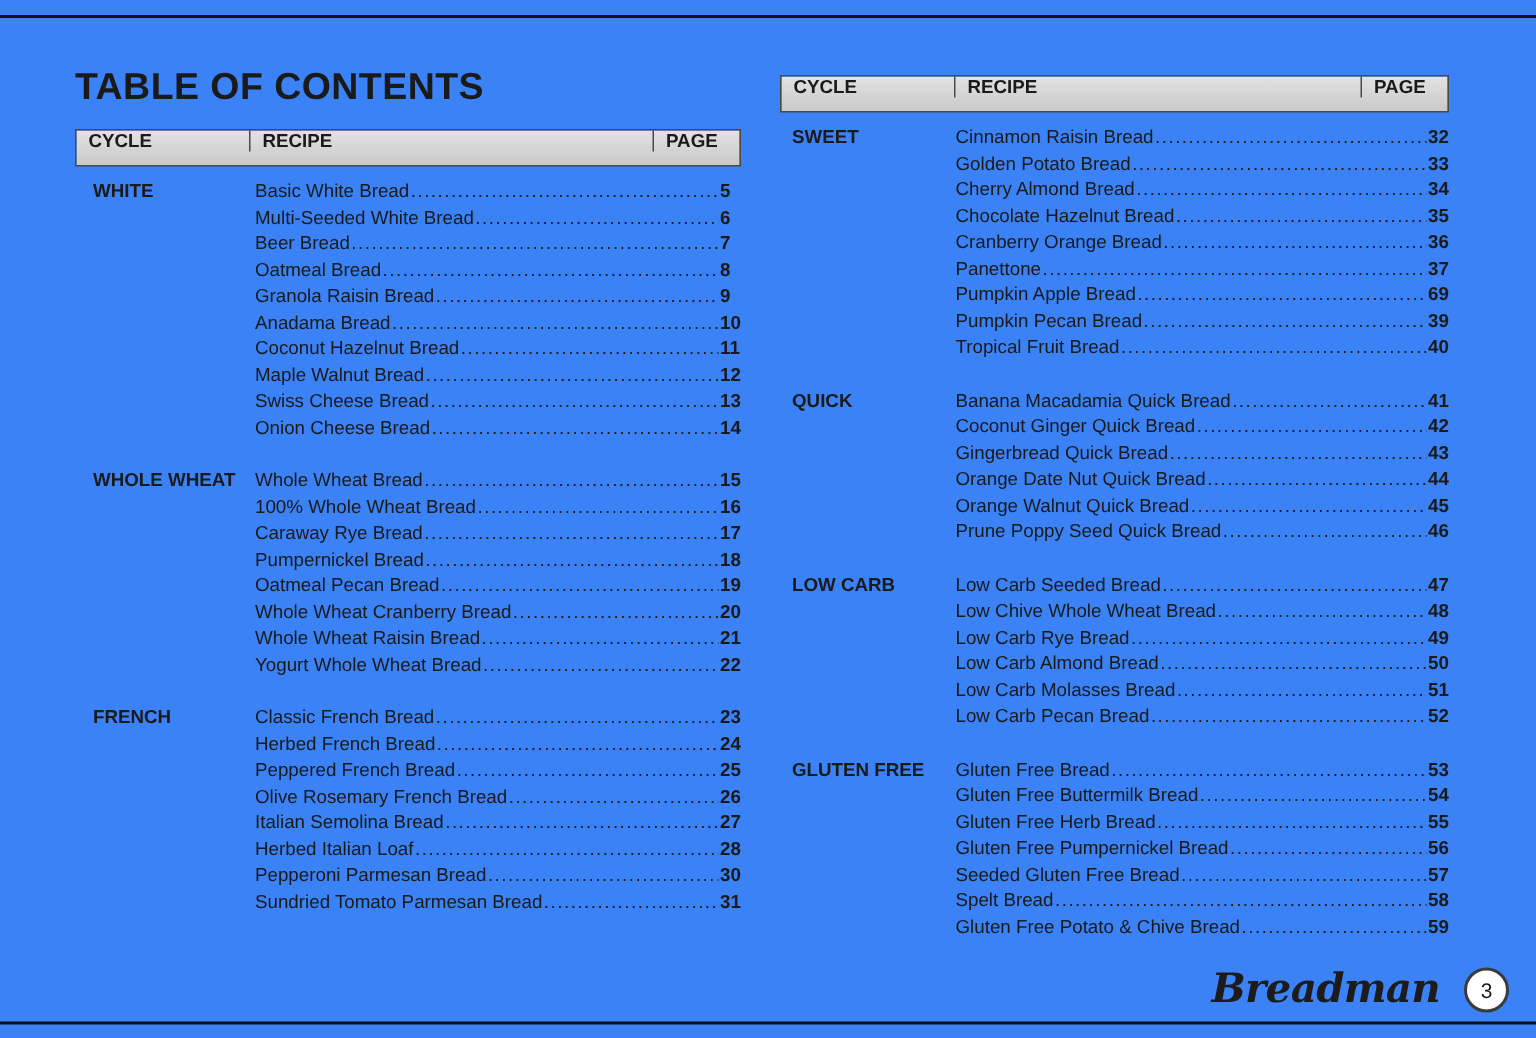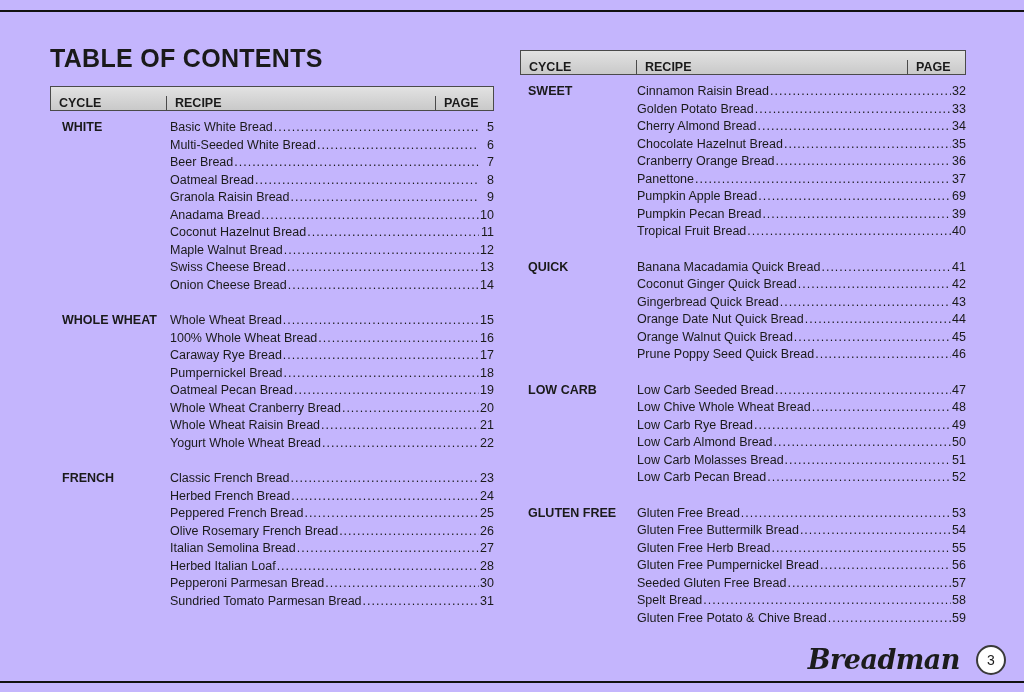--- a/index.html
+++ b/index.html
@@ -1,38 +1,38 @@
 <!DOCTYPE html>
 <html><head>
 <meta charset="utf-8">
 <style>
   html,body{margin:0;padding:0;background:#ffffff;}
   .page{
     position:relative;
     width:1024px;height:692px;
-    background:#c4b5fd;
+    background:#3b82f6;
     font-family:"Liberation Sans",sans-serif;
     color:#1a1a1a;
     overflow:hidden;
   }
   .rule{position:absolute;left:0;right:0;height:2px;background:#111;}
   .rule-top{top:10px;}
   .rule-bottom{top:681px;}
 
   .col{position:absolute;}
   .col-left{left:50px;top:44px;width:444px;}
   .col-right{left:520px;top:50px;width:446px;}
 
   .title{
     font-size:25px;font-weight:bold;letter-spacing:0.3px;
     margin:0 0 13px 0;line-height:29px;
   }
 
   .toc-header{
-    display:flex;align-items:flex-end;
+    display:flex;align-items:flex-start;
     height:25px;box-sizing:border-box;
     border:1px solid #4a4a4a;
     background:linear-gradient(#e2e2e2,#c9c9c9);
     font-size:12.5px;font-weight:bold;
     margin-bottom:8px;
   }
   .toc-header .hc{
     display:flex;align-items:center;
     padding-left:8px;box-sizing:border-box;
     border-right:1px solid #4a4a4a;
@@ -54,21 +54,21 @@
   .toc-row{
     display:flex;align-items:baseline;
     font-size:12.5px;line-height:17.5px;
   }
   .recipe-name{white-space:nowrap;}
   .leader{flex:1;overflow:hidden;white-space:nowrap;margin:0 1px;color:#1a1a1a;}
   .leader::before{
     content:"..........................................................................................................................................";
     letter-spacing:1px;
   }
-  .page-num{white-space:nowrap;text-align:right;min-width:14px;}
+  .page-num{white-space:nowrap;text-align:left;min-width:14px;font-weight:bold;}
 
   .brand-logo{
     position:absolute;right:64px;top:644px;
     font-family:"DejaVu Serif",serif;
     font-style:italic;font-weight:bold;
     font-size:27px;letter-spacing:-0.5px;
     color:#1c1c1c;
     margin-left:47px;
   }
   .page-circle{

